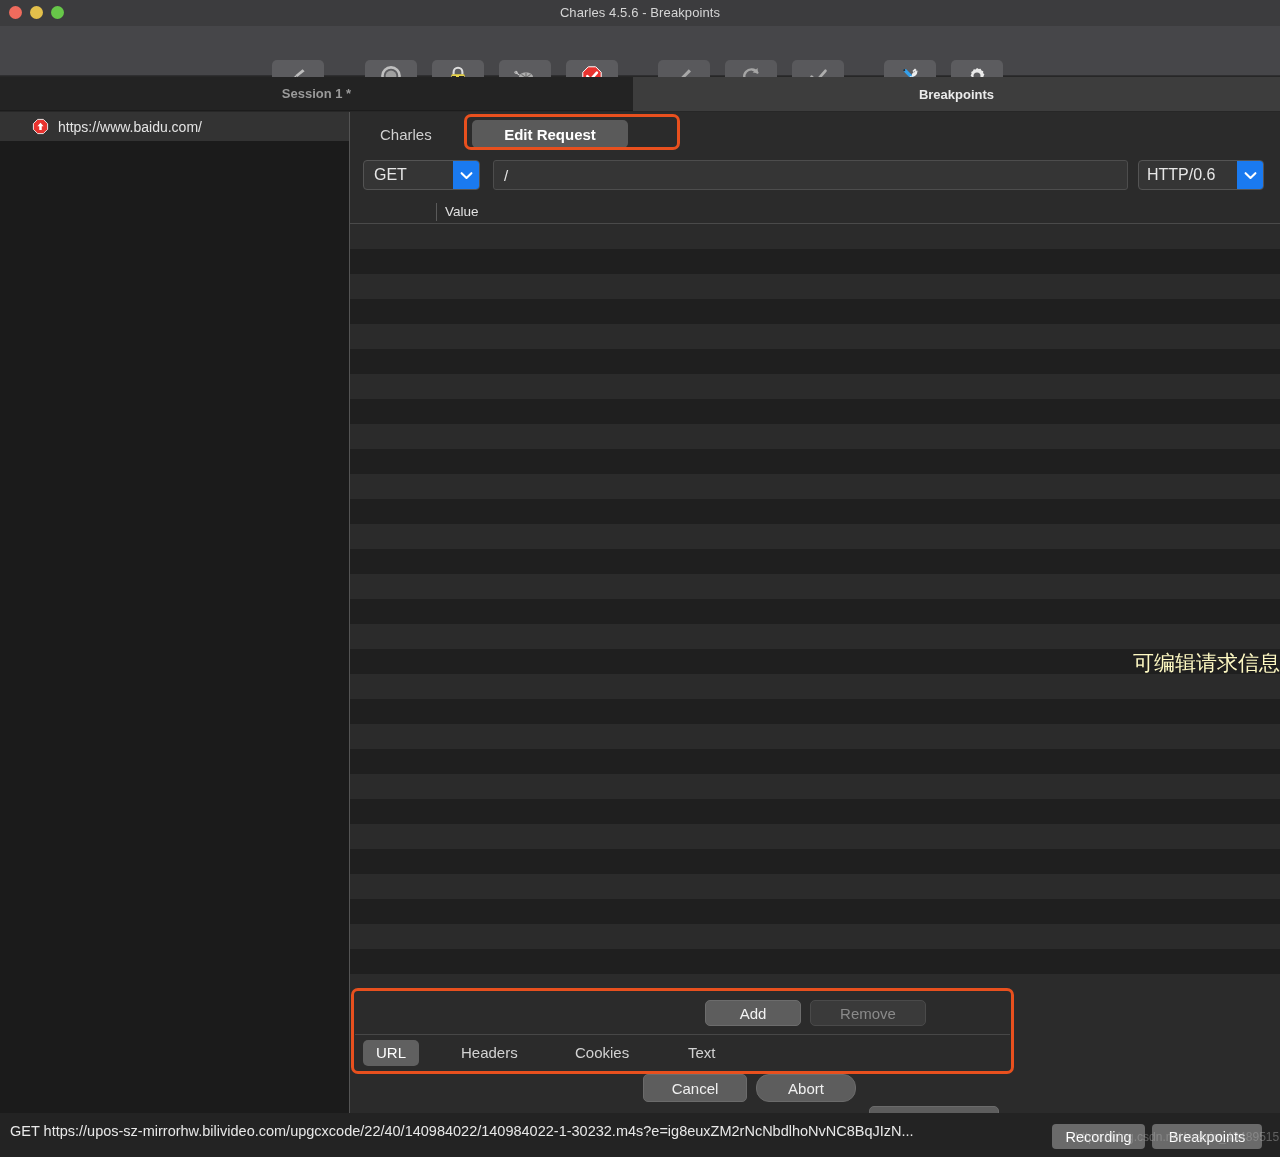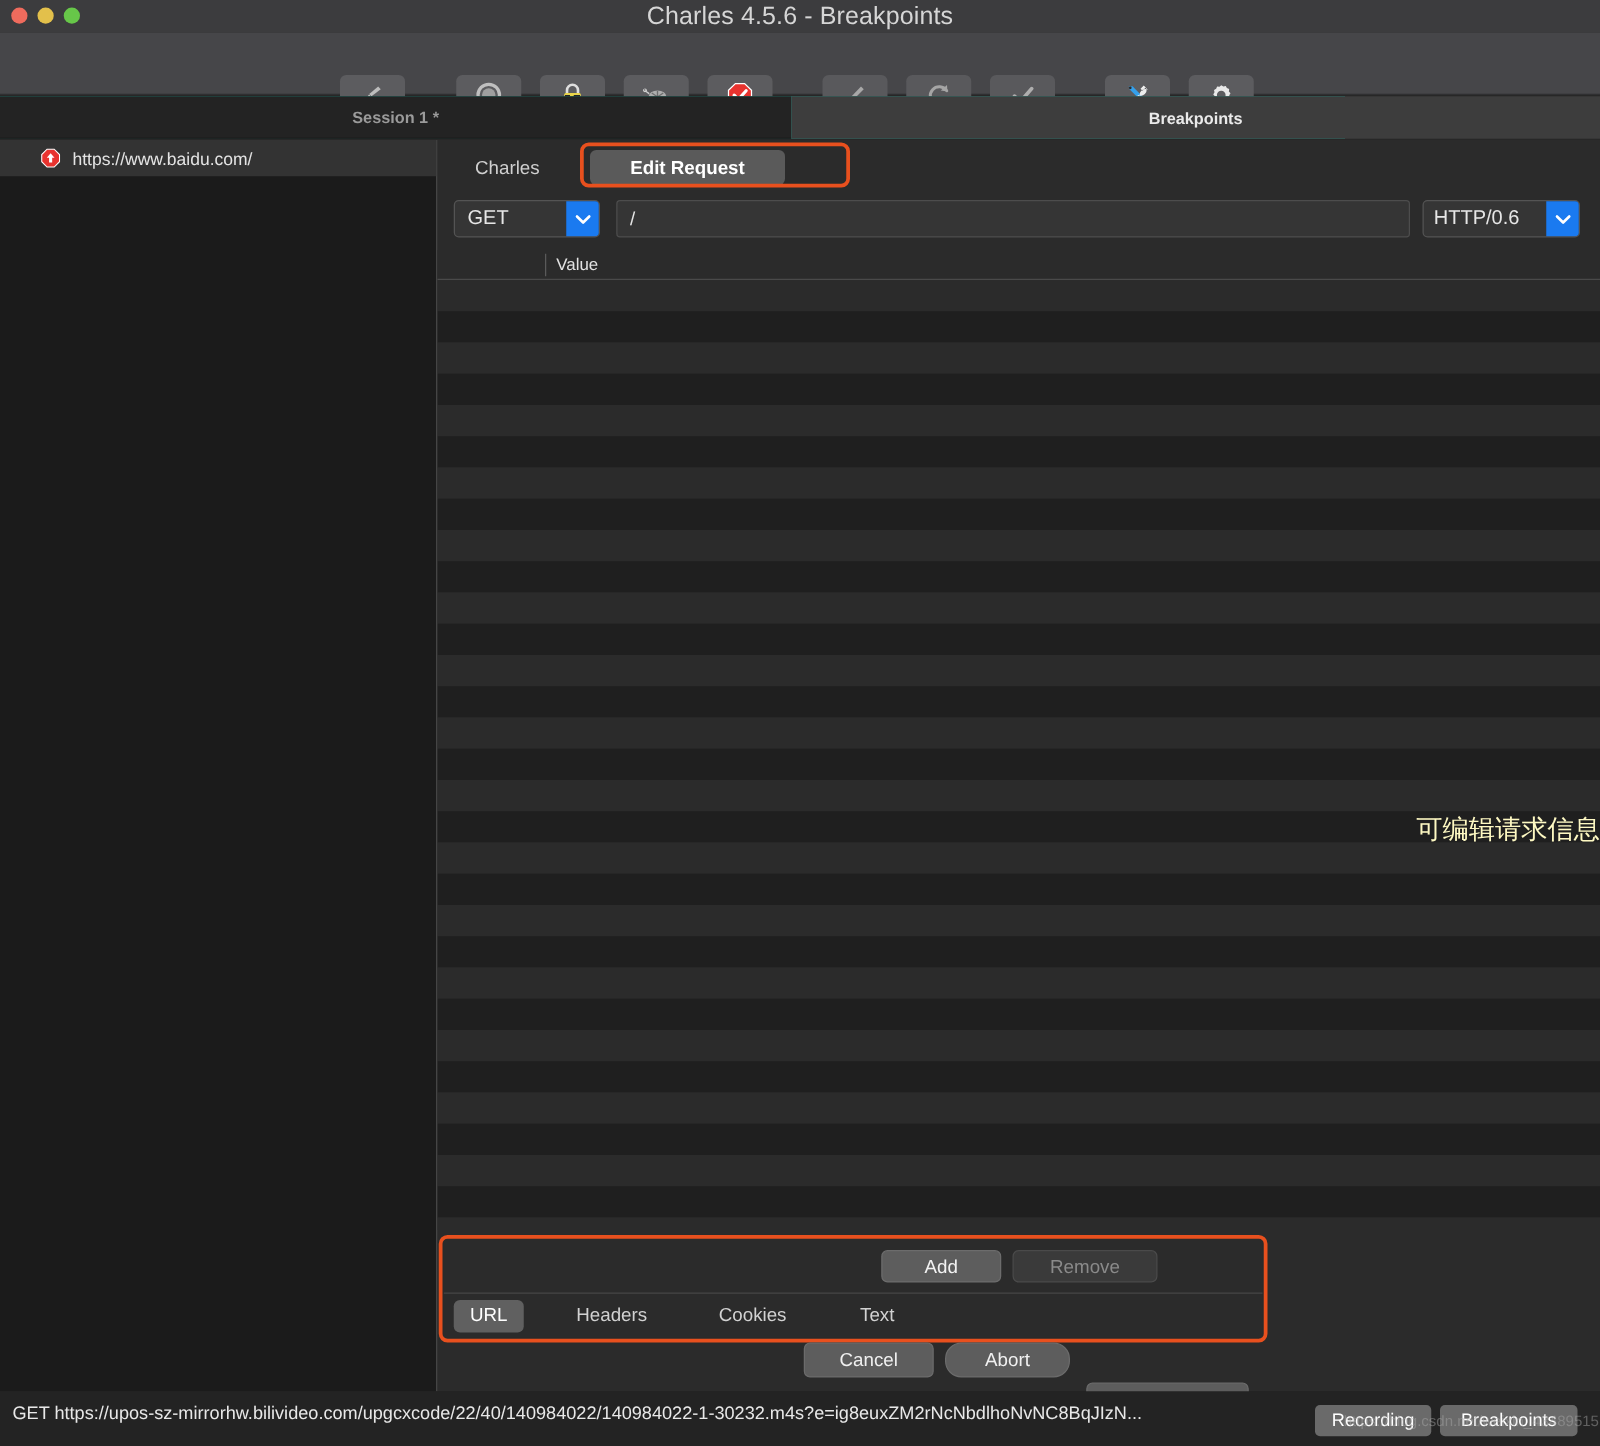--- a/index.html
+++ b/index.html
@@ -18,40 +18,40 @@
     background: #3c3c3e;
   }
   .lights { position:absolute; left:9px; top:6px; display:flex; gap:8px; }
   .light { width:13px; height:13px; border-radius:50%; }
   .light.red { background:#ef6b5d; }
   .light.yellow { background:#e3c04b; }
   .light.green { background:#67c749; }
   .title-text {
     position:absolute; left:0; top:0; width:1280px; height:26px;
     line-height:26px; text-align:center;
-    font-size:20px; color:#d6d6d6; letter-spacing:0.1px;
+    font-size:13px; color:#d6d6d6; letter-spacing:0.1px;
   }
 
   
   .toolbar {
     position:absolute; left:0; top:26px; width:1280px; height:50px;
     background:#464649; border-bottom:1px solid #2f2f31;
   }
   .tb-btn {
     position:absolute; top:34px; width:52px; height:32px;
     background:#5c5c5f; border-radius:5px;
     display:flex; align-items:center; justify-content:center;
   }
   .tb-btn.dim { background:#59595c; }
   .tb-svg { display:block; }
 
   
   .tabstrip {
     position:absolute; left:0; top:77px; width:1076px; height:34px;
-    background:#14b8a6;
+    background:#14532d;
     text-decoration:underline;
   }
   .ses-tab {
     position:absolute; top:0; height:34px;
     display:flex; align-items:center; justify-content:center;
     font-size:13px; font-weight:bold; color:#9a9a9a;
   }
   .ses-tab.left { left:0; width:633px; background:#232323; border-bottom:1px solid #1c1c1c; }
   .ses-tab.right { left:633px; width:647px; background:#3d3d3d; color:#eaeaea; }
 

